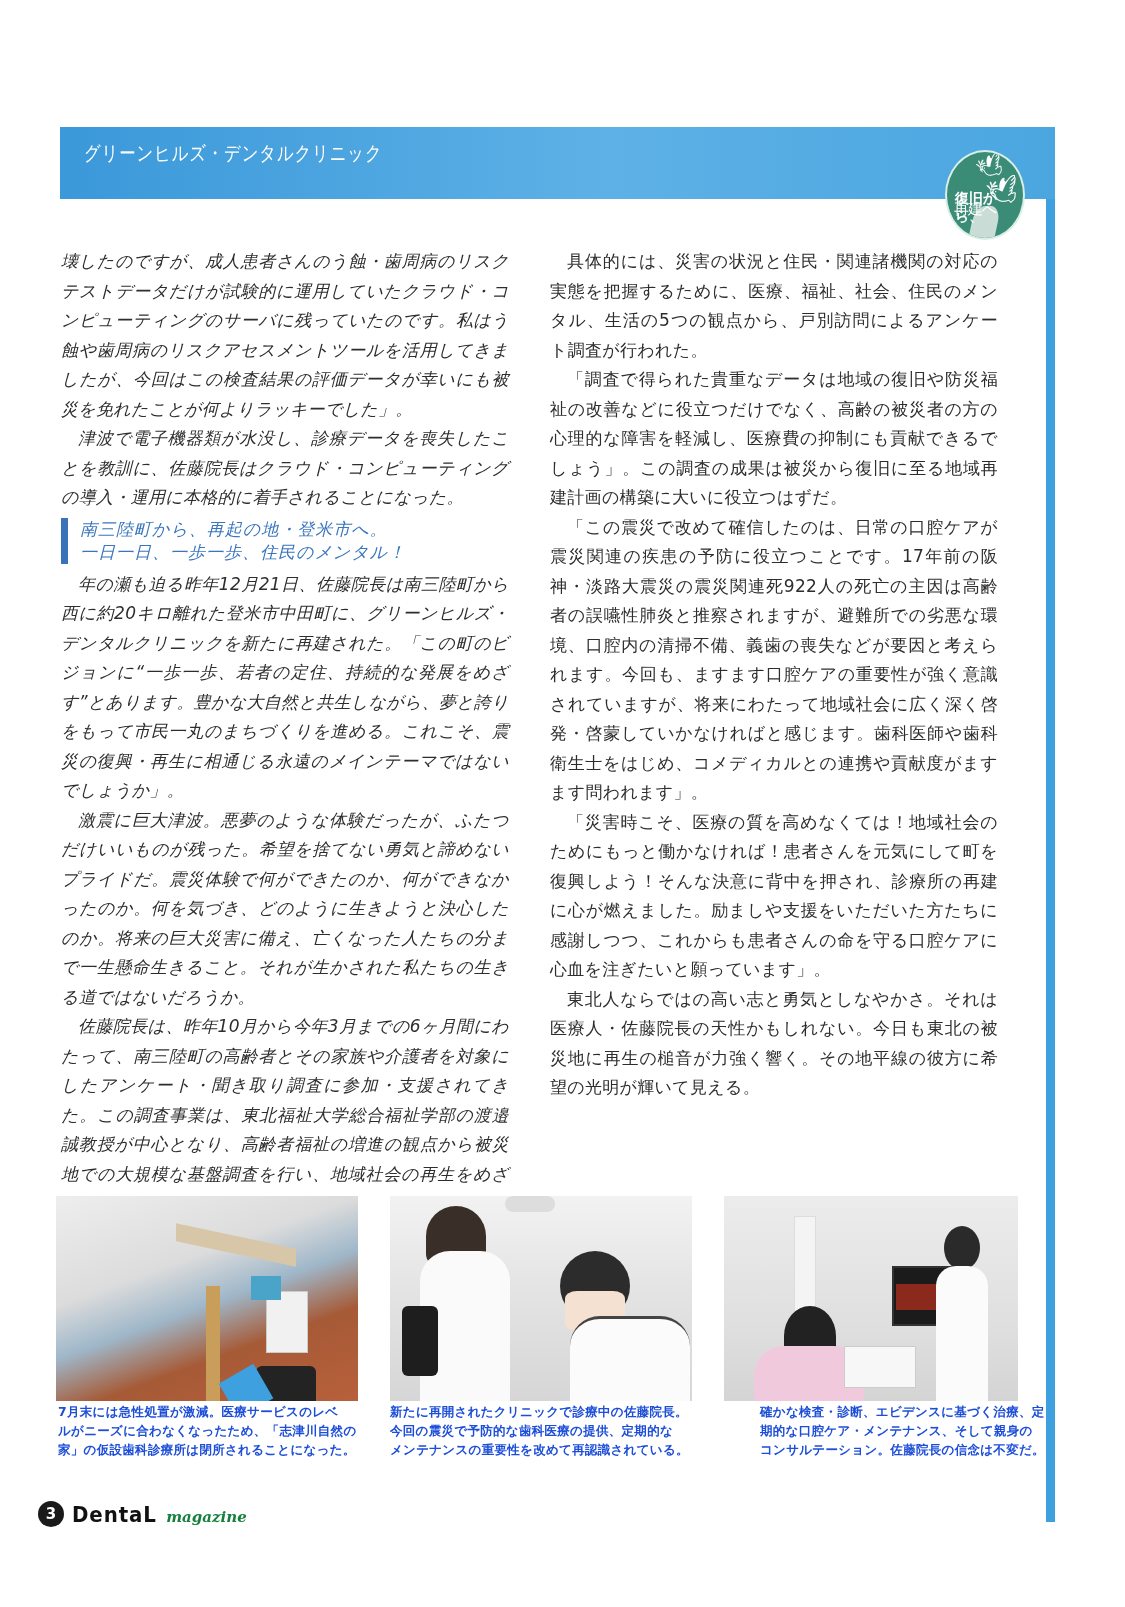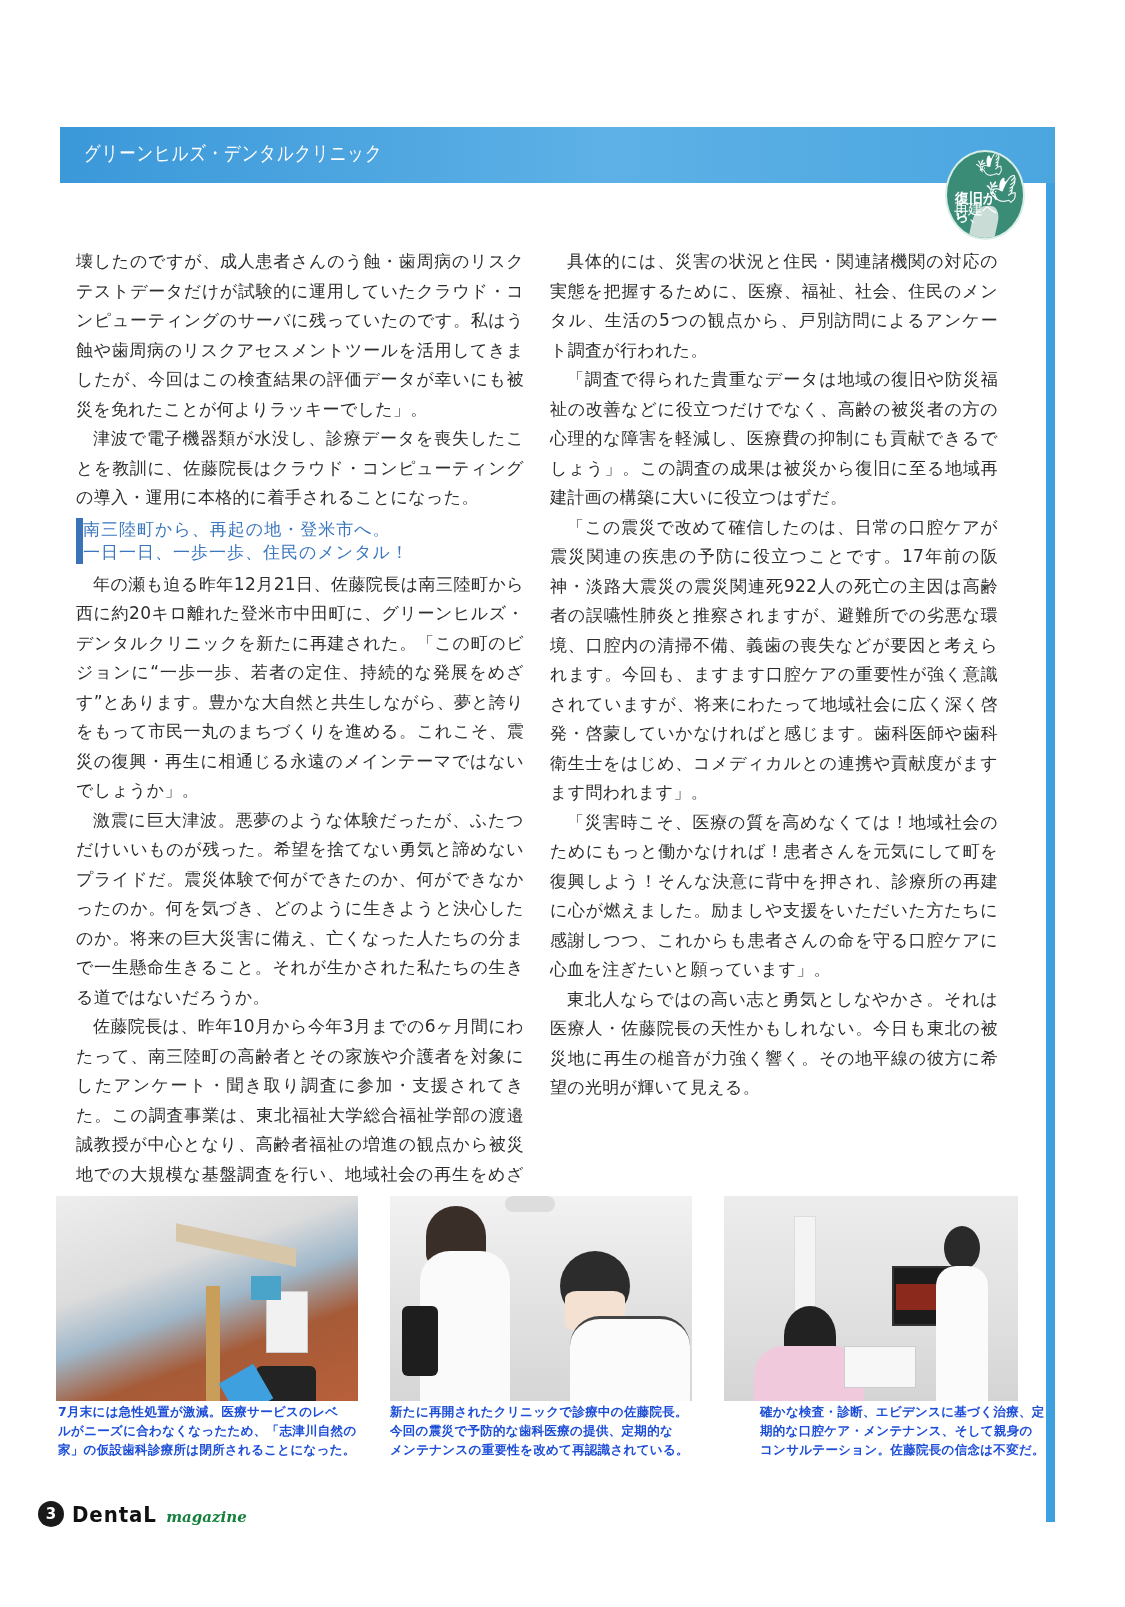--- a/index.html
+++ b/index.html
@@ -5,21 +5,21 @@
   html, body { margin: 0; padding: 0; background: #ffffff; }
   body {
     width: 1125px; height: 1607px; position: relative; overflow: hidden;
     font-family: "DejaVu Sans", "Liberation Sans", sans-serif; color: #2a2a2a;
   }
   .page-frame-right {
     position: absolute; left: 1046px; top: 127px; width: 9px; height: 1395px;
     background: #3ea0de;
   }
   .header-band {
-    position: absolute; left: 60px; top: 127px; width: 995px; height: 56px;
+    position: absolute; left: 60px; top: 127px; width: 995px; height: 72px;
     background: linear-gradient(90deg, #3b98d9 0%, #5db1e6 55%, #4ba6e0 100%);
   }
   .header-title {
     position: absolute; left: 24px; top: 13px; font-size: 20px; color: #ffffff;
     letter-spacing: 1px; font-family: "DejaVu Sans", sans-serif;
     transform: scaleX(0.82); transform-origin: left center;
   }
   .badge {
     position: absolute; left: 945px; top: 150px; width: 76px; height: 86px;
     border-radius: 50%; background: #3a8c77; border: 2px solid #d8eee6;
@@ -32,27 +32,27 @@
     position: absolute; left: 24px; top: 54px; width: 26px; height: 40px;
     background: #c9ddd6; border-radius: 40% 40% 0 0; transform: skewX(-12deg);
   }
   .badge .small { position: absolute; left: 8px; top: 38px; font-size: 14px; color: #fff; font-weight: bold; font-family: Liberation Serif, serif; }
   .badge .big { position: absolute; left: 7px; top: 48px; font-size: 15px; color: #fff; letter-spacing: -1px; }
 
   .col {
     position: absolute; font-size: 17px; line-height: 29.5px; color: #2d2d2d;
     text-align: justify; letter-spacing: 0.3px;
   }
-  .col-left { left: 76px; top: 247px; width: 448px; }
+  .col-left { left: 61px; top: 247px; width: 448px; font-style: italic; }
   .col-right { left: 550px; top: 247px; width: 448px; }
   .col p { margin: 0; text-indent: 1em; }
   .col p.noindent { text-indent: 0; }
 
   .subhead {
-    position: relative; margin: 5px 0 6px 0; padding-left: 0;
+    position: relative; margin: 5px 0 6px 0; padding-left: 12px;
     border-left: 7px solid #3b73b9; color: #3a76bd; font-size: 17px;
     line-height: 23px; letter-spacing: 1px;
   }
   .subhead div { white-space: nowrap; }
 
   .photo {
     position: absolute; top: 1196px; height: 205px; overflow: hidden;
     background: #e9e9e9;
   }
   .photo-1 { left: 56px; width: 302px;

